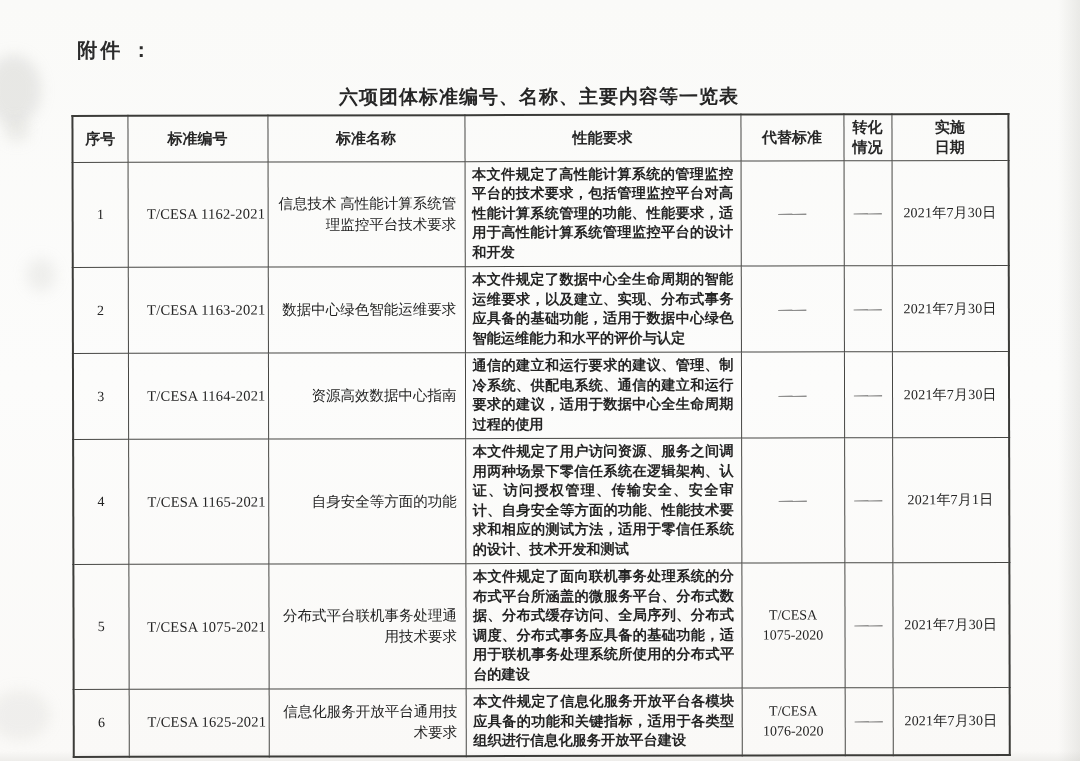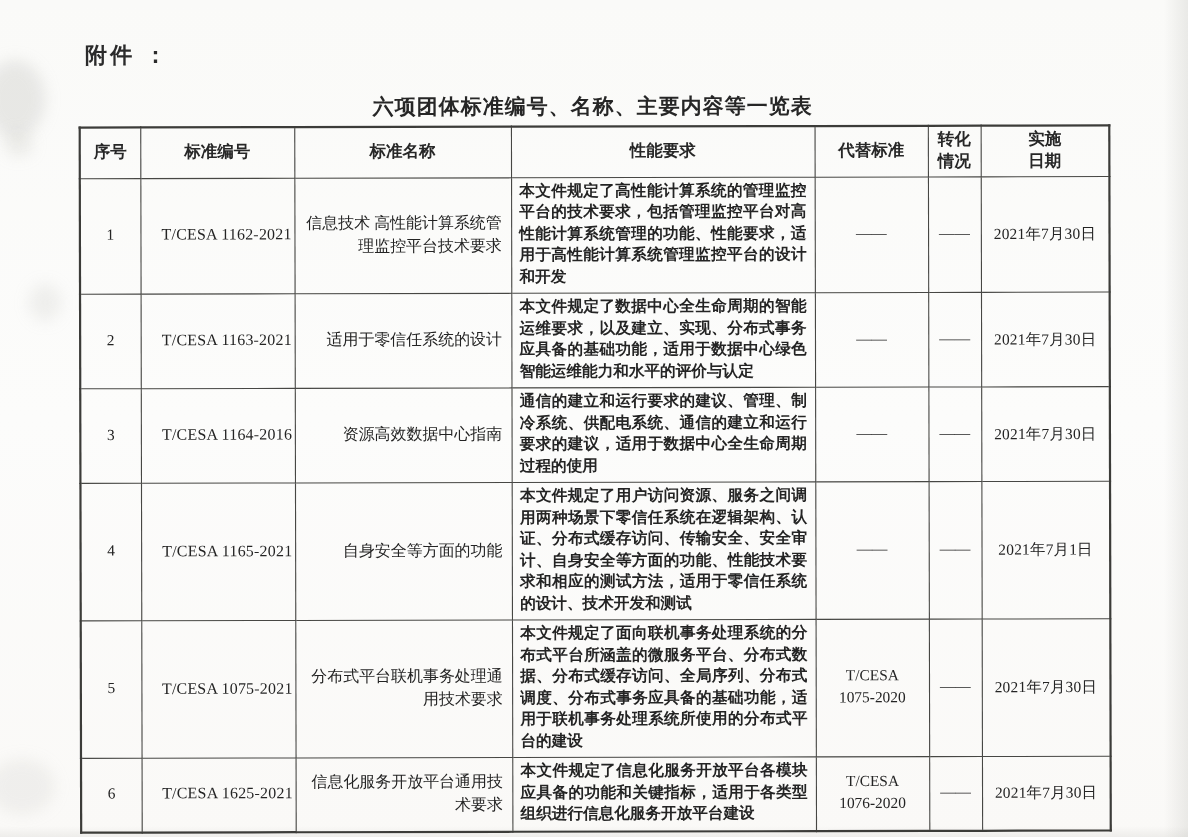--- a/index.html
+++ b/index.html
@@ -147,40 +147,40 @@
           <td class="c-code">T/CESA 1162-2021</td>
           <td class="c-name">信息技术 高性能计算系统管理监控平台技术要求</td>
           <td class="c-content">本文件规定了高性能计算系统的管理监控平台的技术要求，包括管理监控平台对高性能计算系统管理的功能、性能要求，适用于高性能计算系统管理监控平台的设计和开发</td>
           <td class="c-replaces">——</td>
           <td class="c-transform">——</td>
           <td class="c-date">2021年7月30日</td>
         </tr>
         <tr class="row-2">
           <td class="c-seq">2</td>
           <td class="c-code">T/CESA 1163-2021</td>
-          <td class="c-name">适用于零信任系统的设计</td>
+          <td class="c-name">数据中心绿色智能运维要求</td>
           <td class="c-content">本文件规定了数据中心全生命周期的智能运维要求，以及建立、实现、分布式事务应具备的基础功能，适用于数据中心绿色智能运维能力和水平的评价与认定</td>
           <td class="c-replaces">——</td>
           <td class="c-transform">——</td>
           <td class="c-date">2021年7月30日</td>
         </tr>
         <tr class="row-3">
           <td class="c-seq">3</td>
-          <td class="c-code">T/CESA 1164-2016</td>
+          <td class="c-code">T/CESA 1164-2021</td>
           <td class="c-name">资源高效数据中心指南</td>
           <td class="c-content">通信的建立和运行要求的建议、管理、制冷系统、供配电系统、通信的建立和运行要求的建议，适用于数据中心全生命周期过程的使用</td>
           <td class="c-replaces">——</td>
           <td class="c-transform">——</td>
           <td class="c-date">2021年7月30日</td>
         </tr>
         <tr class="row-4">
           <td class="c-seq">4</td>
           <td class="c-code">T/CESA 1165-2021</td>
           <td class="c-name">自身安全等方面的功能</td>
-          <td class="c-content">本文件规定了用户访问资源、服务之间调用两种场景下零信任系统在逻辑架构、认证、分布式缓存访问、传输安全、安全审计、自身安全等方面的功能、性能技术要求和相应的测试方法，适用于零信任系统的设计、技术开发和测试</td>
+          <td class="c-content">本文件规定了用户访问资源、服务之间调用两种场景下零信任系统在逻辑架构、认证、访问授权管理、传输安全、安全审计、自身安全等方面的功能、性能技术要求和相应的测试方法，适用于零信任系统的设计、技术开发和测试</td>
           <td class="c-replaces">——</td>
           <td class="c-transform">——</td>
           <td class="c-date">2021年7月1日</td>
         </tr>
         <tr class="row-5">
           <td class="c-seq">5</td>
           <td class="c-code">T/CESA 1075-2021</td>
           <td class="c-name">分布式平台联机事务处理通用技术要求</td>
           <td class="c-content">本文件规定了面向联机事务处理系统的分布式平台所涵盖的微服务平台、分布式数据、分布式缓存访问、全局序列、分布式调度、分布式事务应具备的基础功能，适用于联机事务处理系统所使用的分布式平台的建设</td>
           <td class="c-replaces">T/CESA

